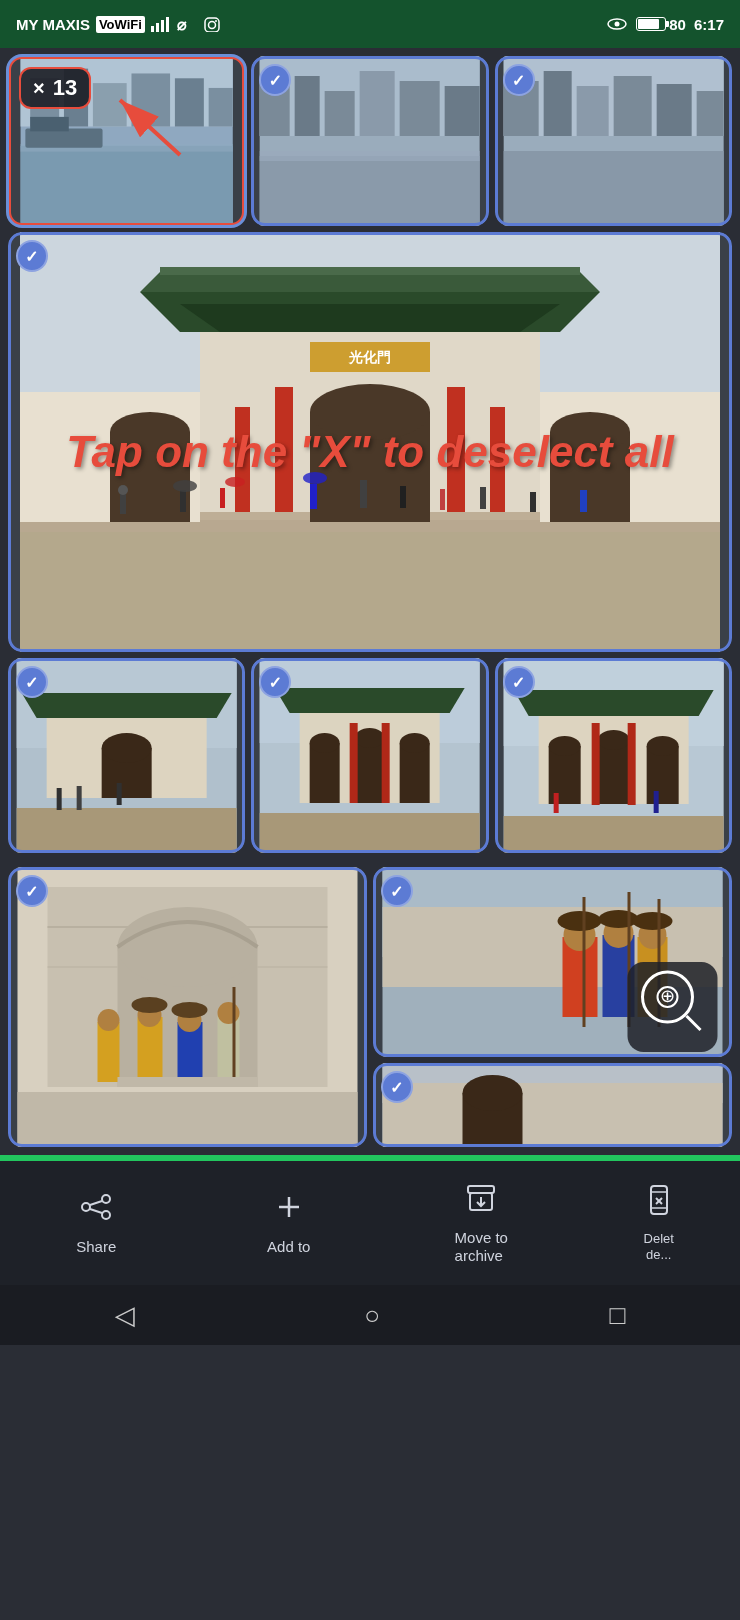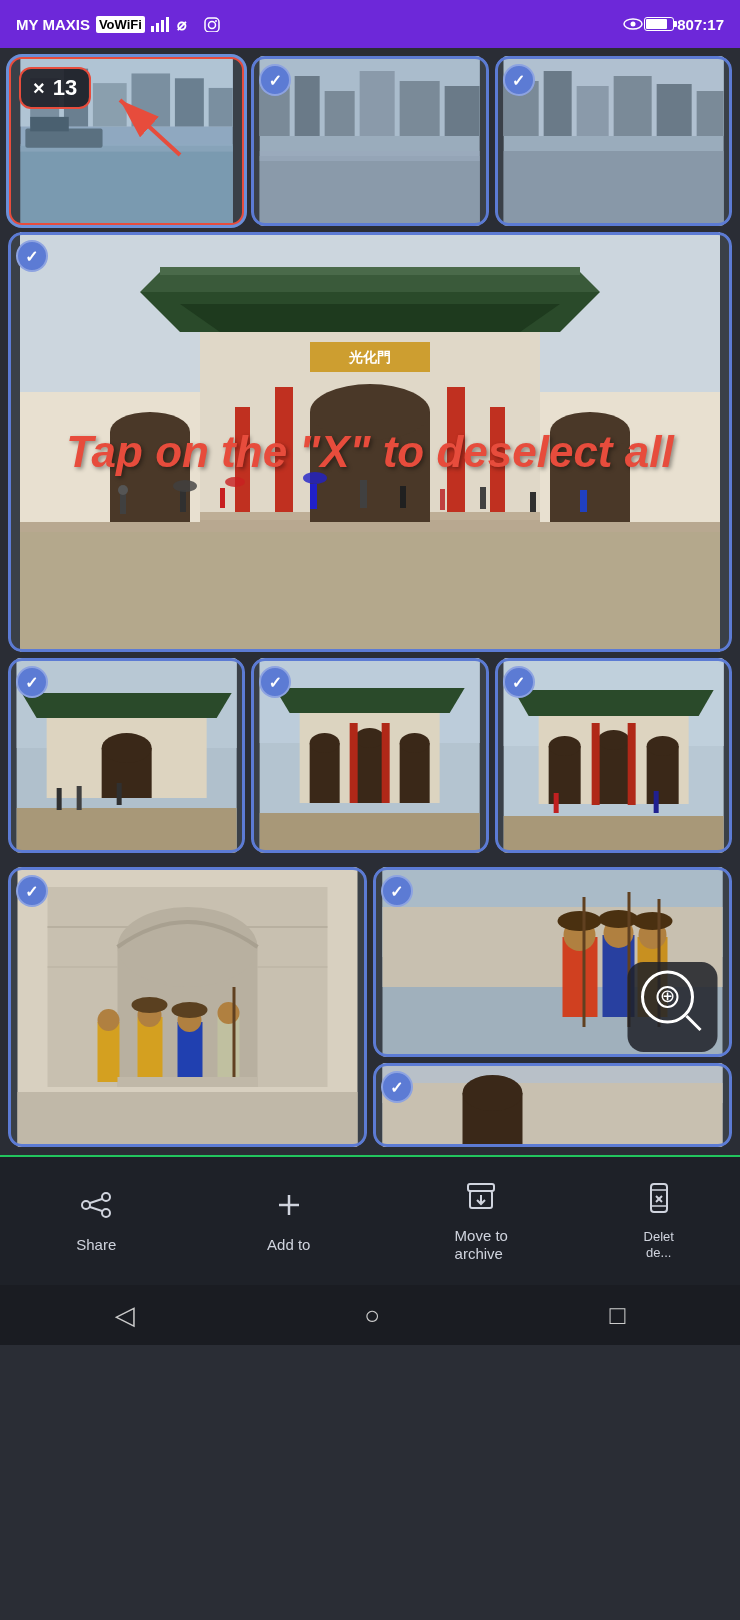--- a/index.html
+++ b/index.html
@@ -10,37 +10,38 @@
       background: #2a2d35;
       font-family: -apple-system, BlinkMacSystemFont, 'Segoe UI', sans-serif;
       overflow: hidden;
       position: relative;
     }
 
     
     .status-bar {
       width: 100%;
       height: 48px;
-      background: #6d28d9;
+      background: #14532d;
       display: flex;
       align-items: center;
       justify-content: space-between;
       padding: 0 16px;
       color: white;
       font-size: 15px;
       font-weight: 600;
     }
     .status-left {
       display: flex;
       align-items: center;
       gap: 6px;
     }
     .status-right {
       display: flex;
       align-items: center;
+      gap: 8px;
       font-size: 15px;
     }
     .vowifi-badge {
       background: white;
       color: black;
       font-size: 13px;
       font-weight: 900;
       padding: 1px 3px;
       border-radius: 2px;
     }
@@ -153,21 +154,21 @@
 
     
     .bottom-toolbar {
       width: 100%;
       height: 130px;
       background: #1e2128;
       display: flex;
       align-items: center;
       justify-content: space-around;
       padding: 0 0;
-      border-top: 2px solid #22c55e;
+      border-top: 6px solid #22c55e;
     }
 
     .toolbar-item {
       display: flex;
       flex-direction: column;
       align-items: center;
       gap: 8px;
       color: #d0d4de;
       font-size: 15px;
       min-width: 80px;
@@ -253,21 +254,21 @@
       <circle cx="11" cy="8" r="2.5" fill="white"></circle>
     </svg>
 
     <div style="display:flex;align-items:center;gap:3px;">
       <div style="width:30px;height:14px;border:1.5px solid white;border-radius:3px;position:relative;display:flex;align-items:center;padding:1px;">
         <div style="width:80%;height:100%;background:white;border-radius:1px;"></div>
         <div style="position:absolute;right:-4px;top:50%;transform:translateY(-50%);width:3px;height:6px;background:white;border-radius:0 1px 1px 0;"></div>
       </div>
       <span>80</span>
     </div>
-    <span>7:17</span>
+    <span>6:17</span>
   </div>
 </div>
 
 <div class="photo-grid">
 
   <div class="photo-cell photo-thumb-small selected" style="position:relative; border: 3px solid #e74c3c; border-radius:14px;">
     
     <svg class="photo-svg" viewBox="0 0 220 170">
       <rect width="220" height="170" fill="#8fa8c0"></rect>
       <rect y="0" width="220" height="70" fill="#b0c4d4"></rect>

